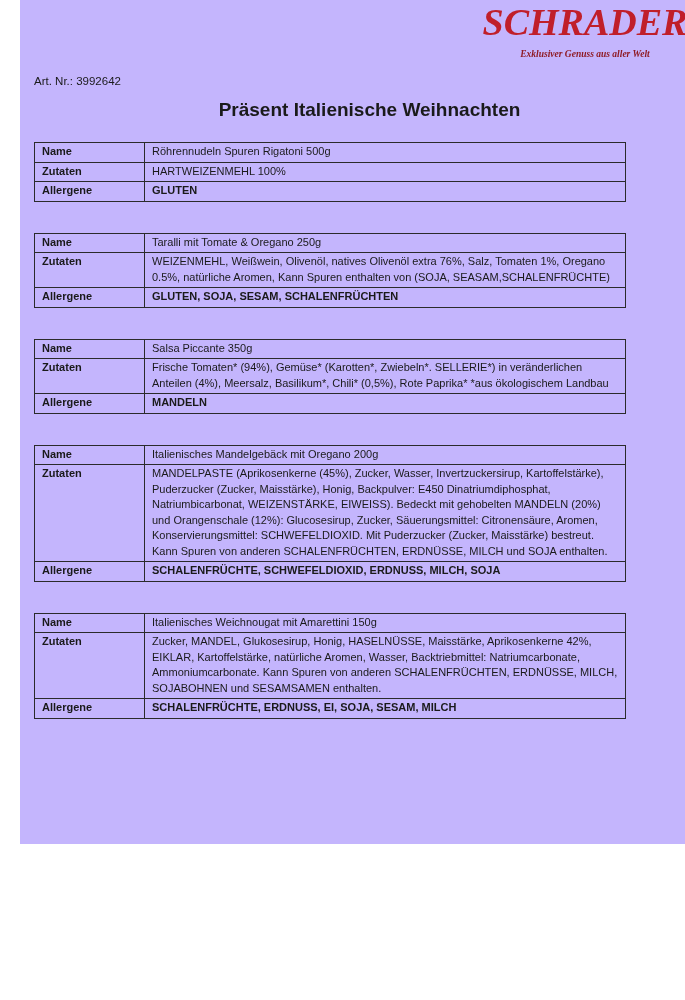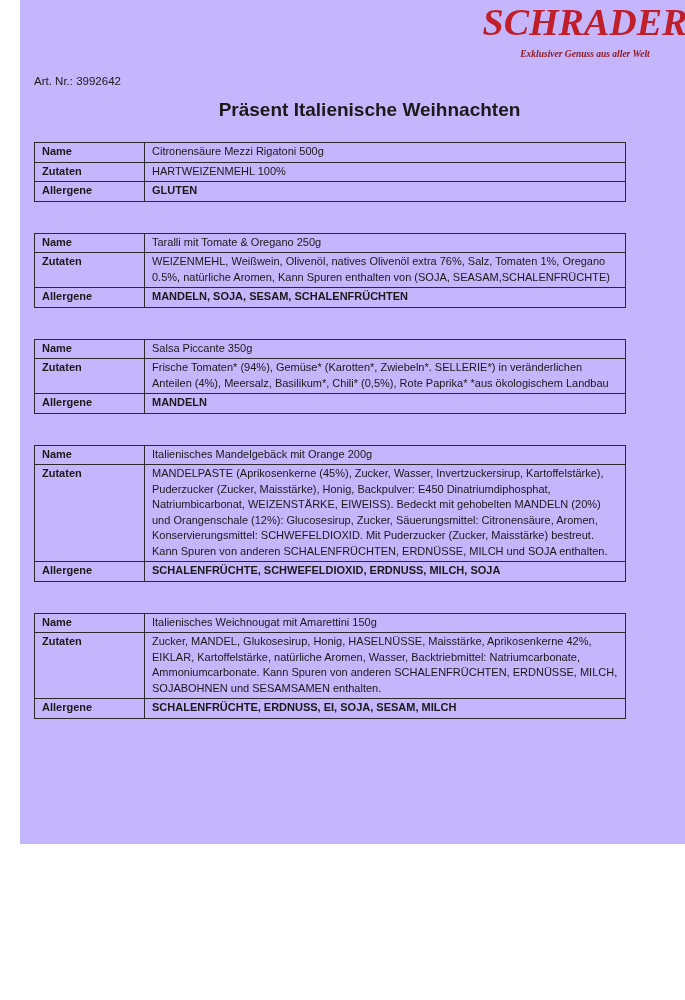--- a/index.html
+++ b/index.html
@@ -97,21 +97,21 @@
 
   <div class="content">
 
     <div class="artnr">Art. Nr.: 3992642</div>
     <div class="title">Präsent Italienische Weihnachten</div>
 
     <table class="product">
       <tbody>
           <tr>
         <td class="lbl">Name</td>
-        <td>Citronensäure Mezzi Rigatoni 500g</td>
+        <td>Röhrennudeln Spuren Rigatoni 500g</td>
       </tr>
       <tr>
         <td class="lbl">Zutaten</td>
         <td>HARTWEIZENMEHL 100%</td>
       </tr>
       <tr>
         <td class="lbl">Allergene</td>
         <td class="val-bold">GLUTEN</td>
       </tr>
     </tbody>
@@ -122,21 +122,21 @@
           <tr>
         <td class="lbl">Name</td>
         <td>Taralli mit Tomate &amp; Oregano 250g</td>
       </tr>
       <tr>
         <td class="lbl">Zutaten</td>
         <td>WEIZENMEHL, Weißwein, Olivenöl, natives Olivenöl extra 76%, Salz, Tomaten 1%, Oregano 0.5%, natürliche Aromen, Kann Spuren enthalten von (SOJA, SEASAM,SCHALENFRÜCHTE)</td>
       </tr>
       <tr>
         <td class="lbl">Allergene</td>
-        <td class="val-bold">MANDELN, SOJA, SESAM, SCHALENFRÜCHTEN</td>
+        <td class="val-bold">GLUTEN, SOJA, SESAM, SCHALENFRÜCHTEN</td>
       </tr>
     </tbody>
       </table>
 
     <table class="product">
       <tbody>
           <tr>
         <td class="lbl">Name</td>
         <td>Salsa Piccante 350g</td>
       </tr>
@@ -148,21 +148,21 @@
         <td class="lbl">Allergene</td>
         <td class="val-bold">MANDELN</td>
       </tr>
     </tbody>
       </table>
 
     <table class="product">
       <tbody>
           <tr>
         <td class="lbl">Name</td>
-        <td>Italienisches Mandelgebäck mit Orange 200g</td>
+        <td>Italienisches Mandelgebäck mit Oregano 200g</td>
       </tr>
       <tr>
         <td class="lbl">Zutaten</td>
         <td>MANDELPASTE (Aprikosenkerne (45%), Zucker, Wasser, Invertzuckersirup, Kartoffelstärke), Puderzucker (Zucker, Maisstärke), Honig, Backpulver: E450 Dinatriumdiphosphat, Natriumbicarbonat, WEIZENSTÄRKE, EIWEISS). Bedeckt mit gehobelten MANDELN (20%) und Orangenschale (12%): Glucosesirup, Zucker, Säuerungsmittel: Citronensäure, Aromen, Konservierungsmittel: SCHWEFELDIOXID. Mit Puderzucker (Zucker, Maisstärke) bestreut. Kann Spuren von anderen SCHALENFRÜCHTEN, ERDNÜSSE, MILCH und SOJA enthalten.</td>
       </tr>
       <tr>
         <td class="lbl">Allergene</td>
         <td class="val-bold">SCHALENFRÜCHTE, SCHWEFELDIOXID, ERDNUSS, MILCH, SOJA</td>
       </tr>
     </tbody>

